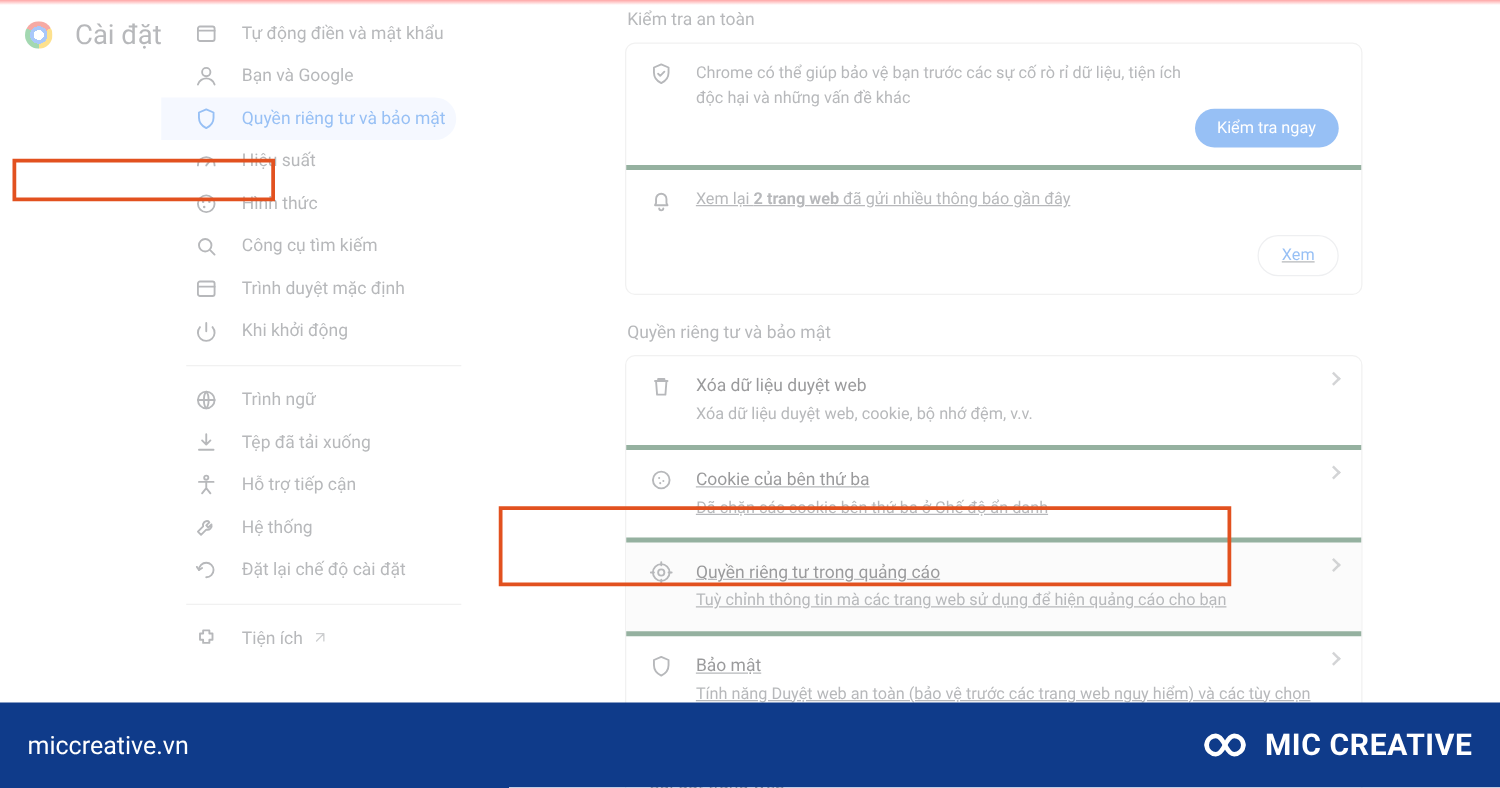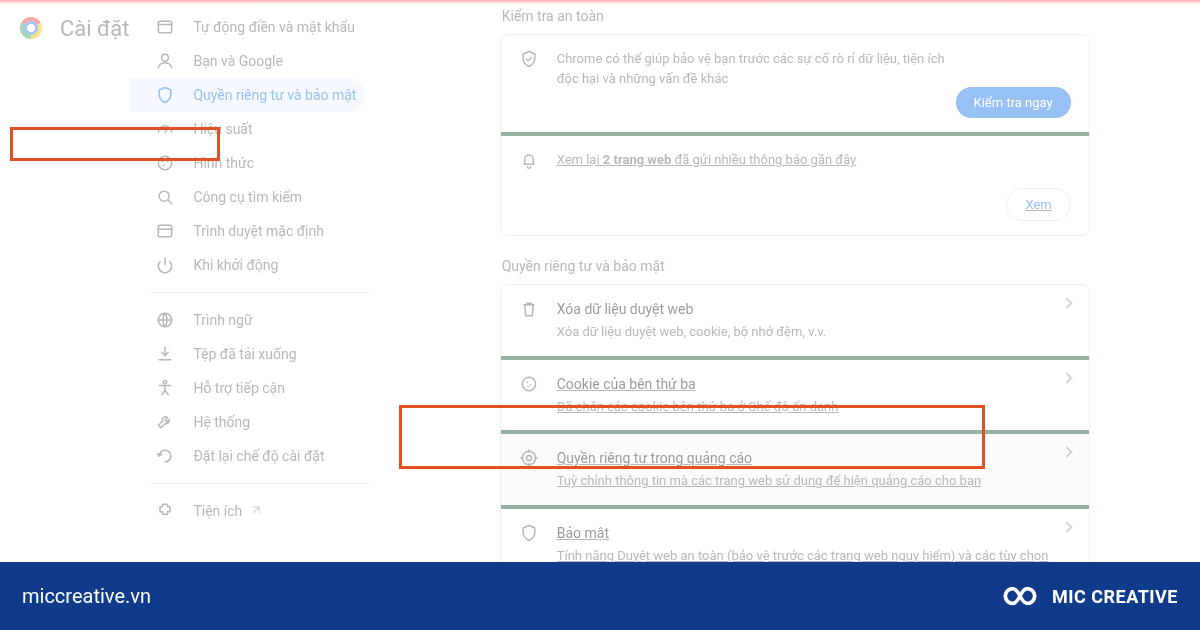--- a/index.html
+++ b/index.html
@@ -59,21 +59,21 @@
   .list-card .card-row { cursor: pointer; }
   .chev { width: 8px; height: 8px; border-top: 2px solid #5f6368; border-right: 2px solid #5f6368; transform: rotate(45deg); flex: none; margin-left: 8px; opacity: .6; }
 
   .row-highlight { position: absolute; border: 3px solid #e2511f; z-index: 20; pointer-events: none;
     left: 399px; width: 586px; top: 405px; height: 64px; }
 
   
   .footer { position: absolute; left: 0; right: 0; bottom: 0; height: 68px; background: #0f3b8a;
     display: flex; align-items: center; justify-content: space-between; padding: 0 22px; color: #fff; z-index: 30; margin-top: 40px; }
   .footer .site { font-size: 20px; }
-  .brand { display: flex; align-items: center; gap: 10px; font-weight: 700; font-size: 18px; letter-spacing: 0.5px; }
+  .brand { display: flex; align-items: center; gap: 10px; font-weight: 700; font-size: 24px; letter-spacing: 0.5px; }
   .brand svg { width: 44px; height: 28px; }
 
   
   .stroke { fill: none; stroke: currentColor; stroke-width: 1.8; stroke-linecap: round; stroke-linejoin: round; }
 </style>
 </head>
 <body>
 
 <div class="page">
   <div class="header">

